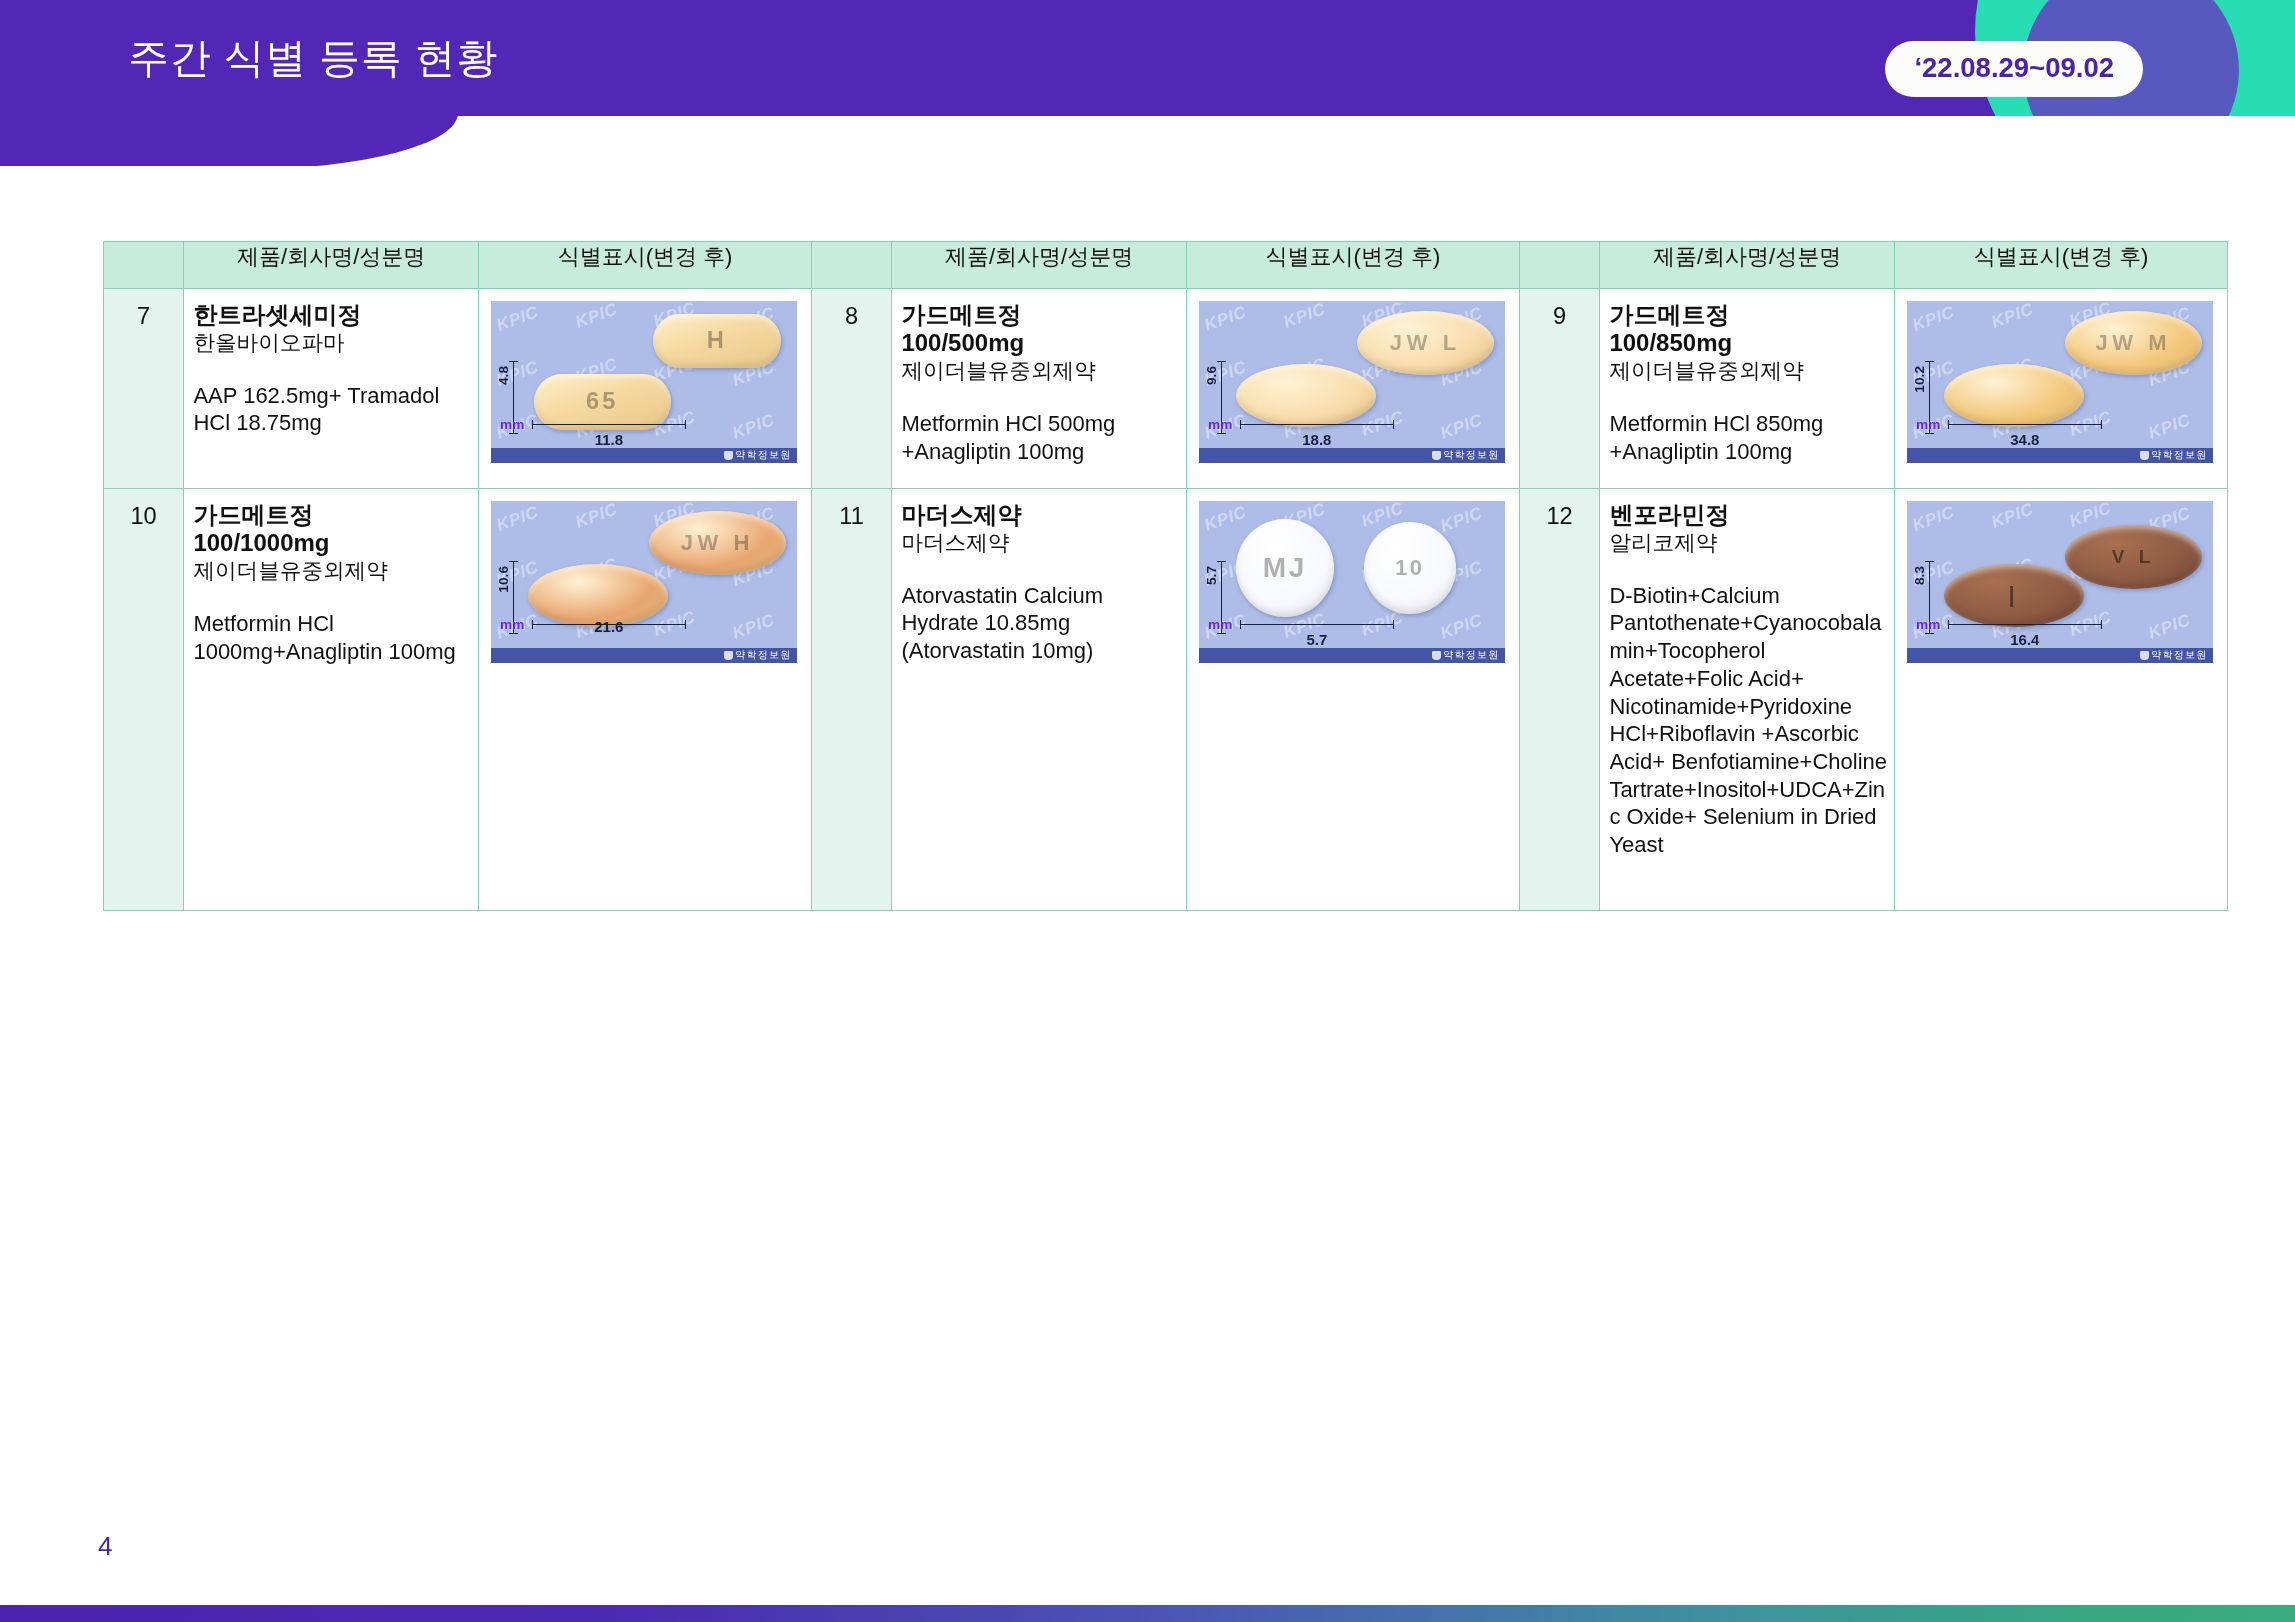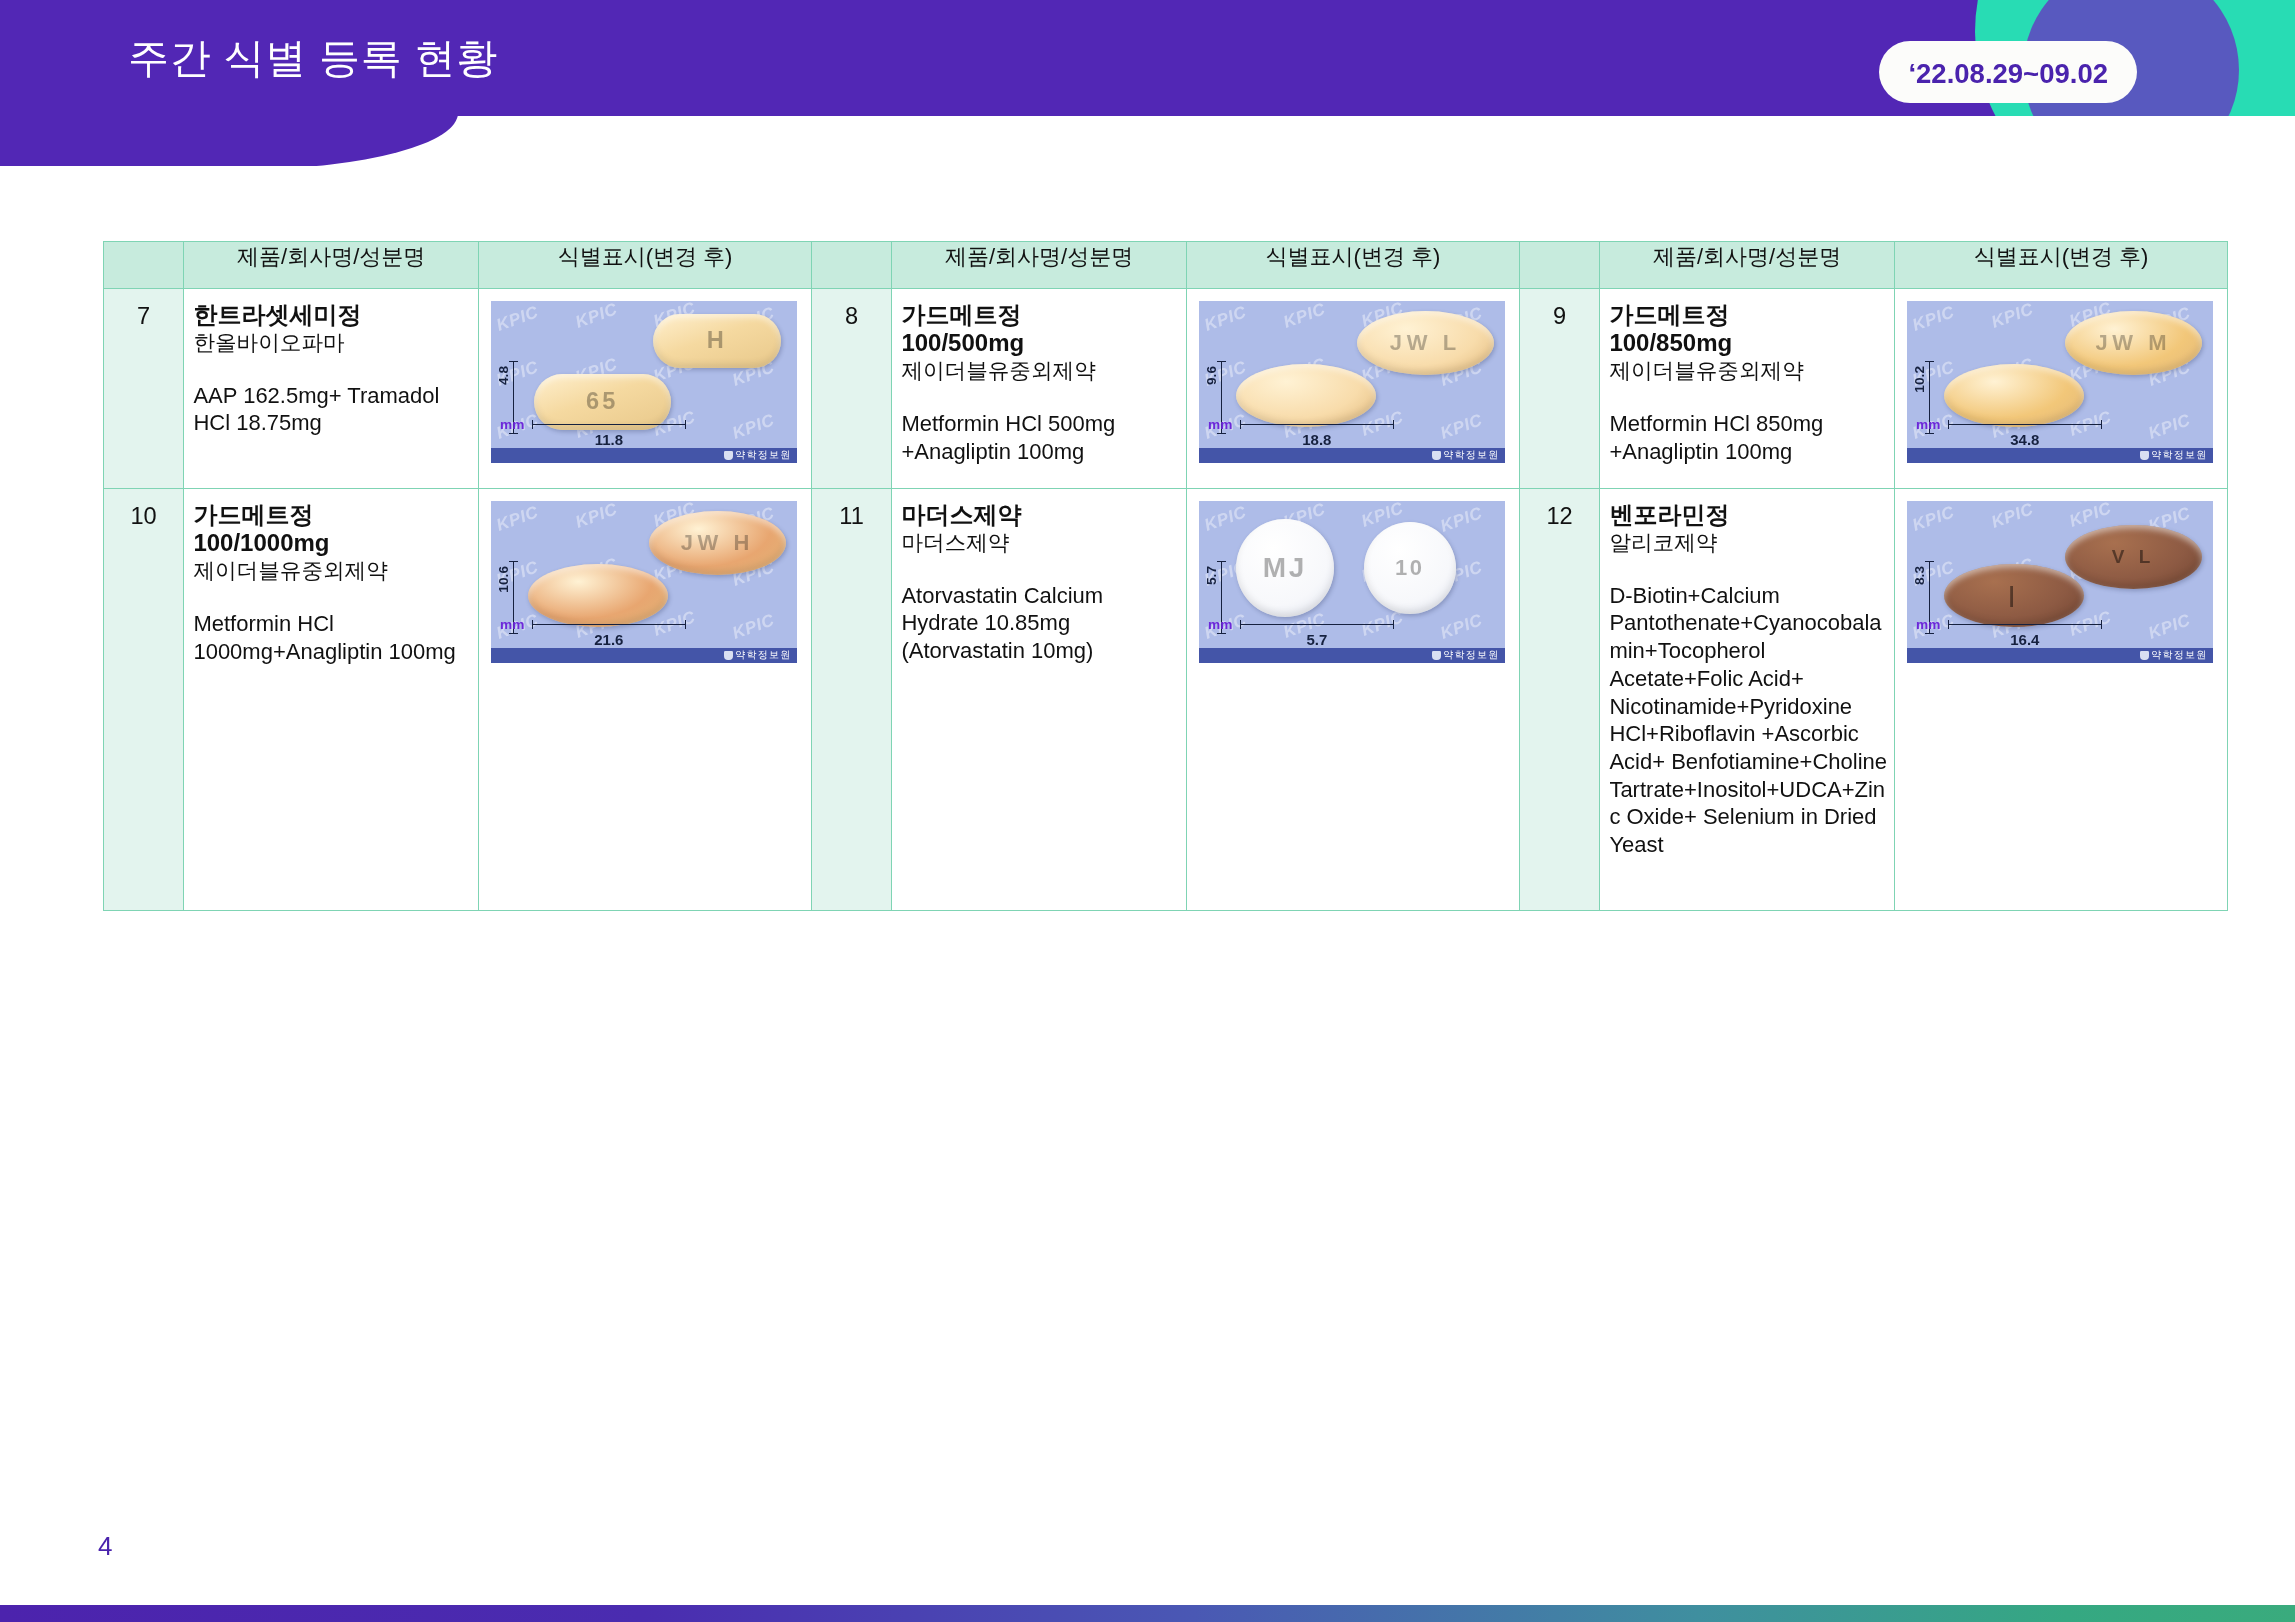--- a/index.html
+++ b/index.html
@@ -65,26 +65,26 @@
     left: 128px; top: 31px;
     color: #ffffff;
     font-size: 41px;
     font-weight: 400;
     letter-spacing: 0.7px;
     white-space: nowrap;
     z-index: 4;
   }
   .date-badge {
     position: absolute;
-    right: 158px; top: 41px;
+    right: 152px; top: 41px;
     background: #fcfcfa;
     color: #4a23ad;
     font-size: 27.5px;
     font-weight: 700;
-    padding: 17px 29px 13px 29px;
+    padding: 11px 29px 13px 29px;
     border-radius: 34px;
     letter-spacing: 0px;
     white-space: nowrap;
     z-index: 5;
   }
 
   
   .table-wrap {
     position: absolute;
     left: 103px; top: 241px;
@@ -450,21 +450,21 @@
               <span class="wm" style="left:241px;top:63px;">KPIC</span>
               <span class="wm" style="left:5.2px;top:116px;">KPIC</span>
               <span class="wm" style="left:84px;top:115px;">KPIC</span>
               <span class="wm" style="left:162px;top:113px;">KPIC</span>
               <span class="wm" style="left:241px;top:116px;">KPIC</span>
               <div class="tablet" style="left:158px;top:10.5px;width:137px;height:64px;border-radius:50%;background:radial-gradient(ellipse at 36% 28%, #fff2d4 0%, #e8a670 58%, #dfb678 100%);color:rgba(0,0,0,0.28);font-size:22px;letter-spacing:4.6px;">JW H</div>
               <div class="tablet" style="left:37px;top:63px;width:140px;height:63px;border-radius:50%;background:radial-gradient(ellipse at 36% 28%, #fff2d4 0%, #e8a670 58%, #dfb678 100%);color:rgba(0,0,0,0.28);font-size:22px;letter-spacing:4.6px;"></div>
               <div class="ruler-v" style="top:60px;height:73px;"></div>
               <div class="ruler-v-label" style="top:65px;">10.6</div>
               <div class="ruler-h" style="left:41px;bottom:38px;width:154px;"></div>
-              <div class="ruler-h-label" style="left:41px;bottom:15px;width:154px;">21.6</div>
+              <div class="ruler-h-label" style="left:41px;bottom:28px;width:154px;">21.6</div>
               <div class="mm-label" style="left:9.2px;bottom:31px;">mm</div>
               <div class="pill-footer">
                 <span class="fshield"></span>
                 <span class="ftxt">약학정보원</span>
               </div>
             </div>
           </td>
           <td class="num-cell">11</td>
           <td class="info-cell">
             <div class="prod-name">마더스제약</div>

